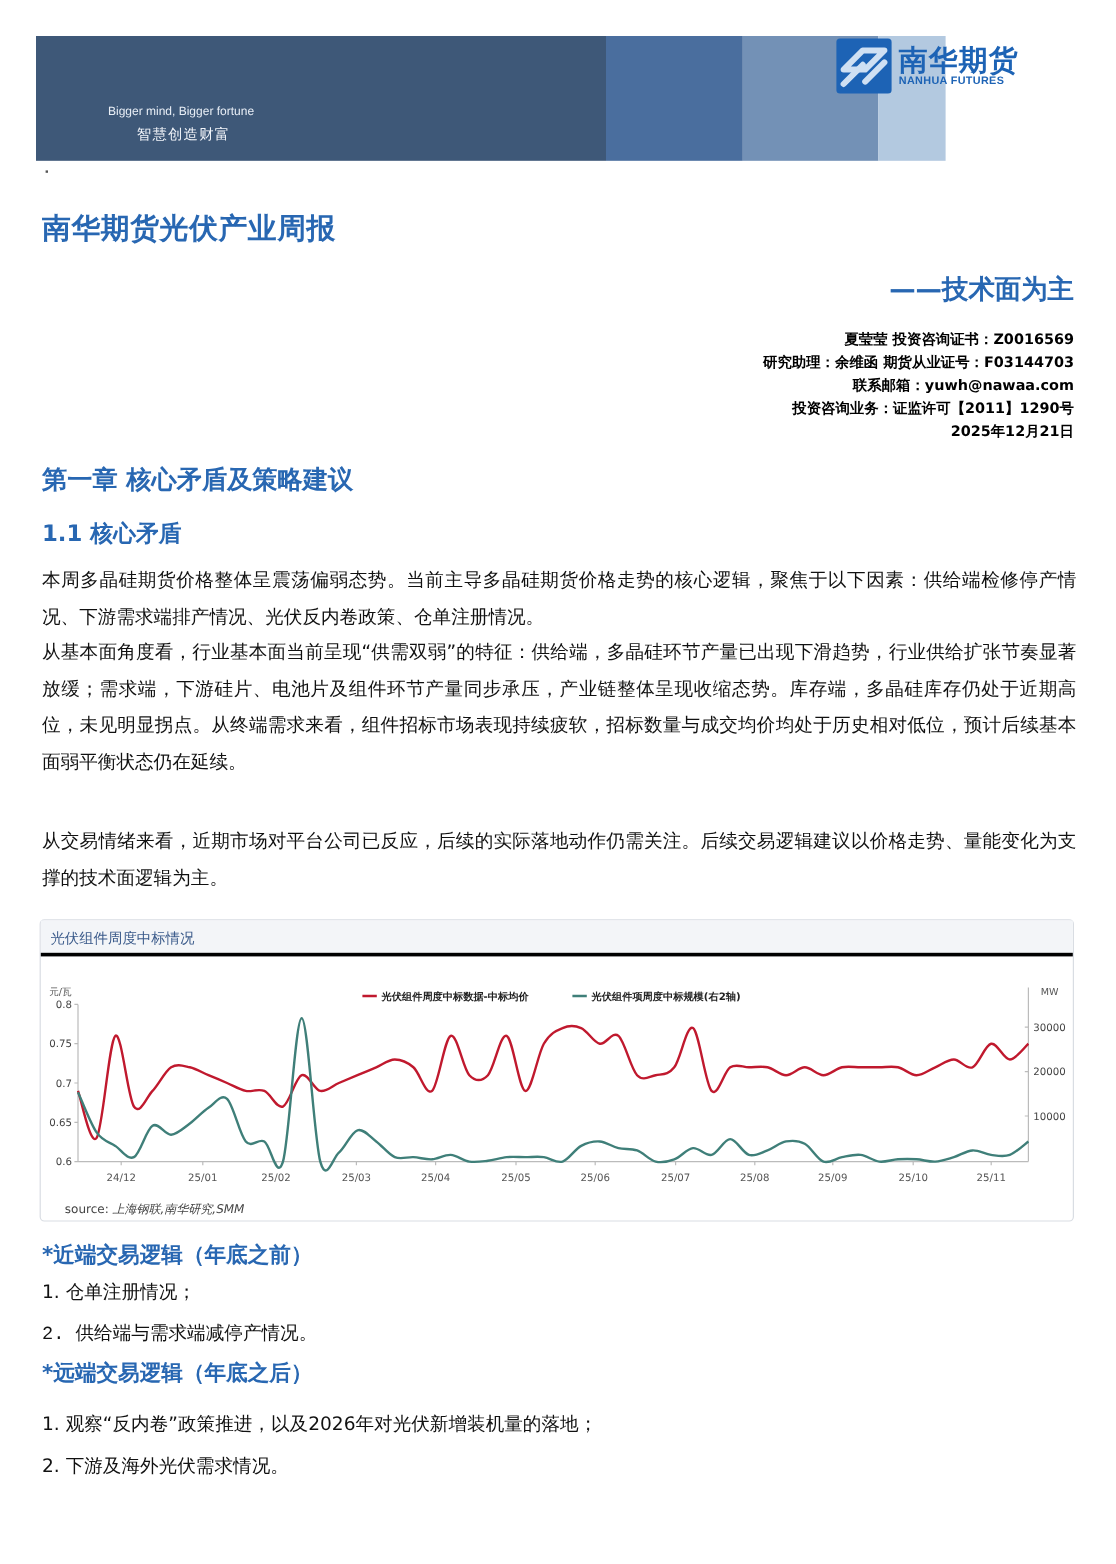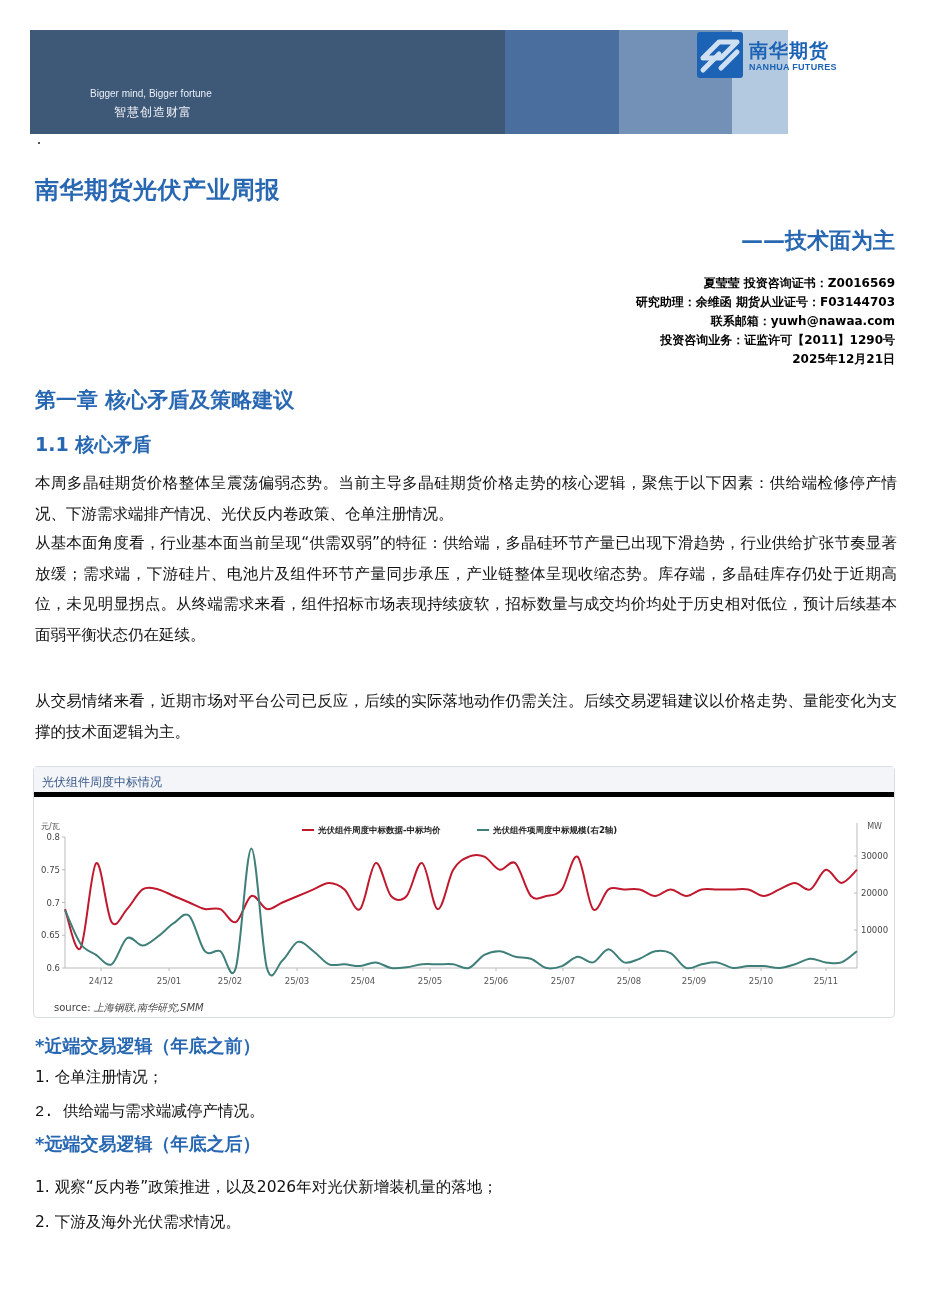--- a/index.html
+++ b/index.html
@@ -10,40 +10,40 @@
   .banner-main { width: 545px; height: 100%; background: #3e5878; position: relative; }
   .banner-seg2 { width: 131px; height: 100%; background: #4a6e9e; }
   .banner-seg3 { width: 130px; height: 100%; background: #7391b6; }
   .banner-seg4 { width: 64px; height: 100%; background: #b3c9e0; }
   .tagline-en { position: absolute; left: 60px; top: 58px; font-size: 10px; color: #e8eef6; font-family: "Liberation Sans", sans-serif; }
   .tagline-cn { position: absolute; left: 84px; top: 74px; font-size: 12px; color: #f2f5fa; letter-spacing: 1px; }
   .logo { position: absolute; left: 697px; top: 32px; display: flex; align-items: center; }
   .logo-mark { width: 46px; height: 46px; background: #1d63b5; border-radius: 3px; position: relative; overflow: hidden; }
   .logo-mark svg { position: absolute; left: 0; top: 0; }
   .logo-text { margin-left: 6px; }
-  .logo-cn { font-size: 19px; font-weight: bold; color: #1d63b5; letter-spacing: 1px; line-height: 24px; }
+  .logo-cn { font-size: 24px; font-weight: bold; color: #1d63b5; letter-spacing: 1px; line-height: 24px; }
   .logo-en { font-size: 9px; font-weight: bold; color: #1d63b5; font-family: "Liberation Sans", sans-serif; letter-spacing: 0.3px; }
 
   .dot { position: absolute; left: 38px; top: 142px; width: 2px; height: 2px; background: #555; }
 
   .title { position: absolute; left: 35px; top: 174px; font-size: 24px; font-weight: bold; color: #2867b2; letter-spacing: 0.5px; }
   .subtitle { position: absolute; right: 35px; top: 226px; font-size: 22px; font-weight: bold; color: #2867b2; }
 
   .authors { position: absolute; right: 35px; top: 274px; text-align: right; font-size: 12px; font-weight: bold; line-height: 19px; color: #000000; }
 
   .h1 { position: absolute; left: 35px; top: 386px; font-size: 21px; font-weight: bold; color: #2867b2; }
   .h2 { position: absolute; left: 35px; top: 432px; font-size: 19px; font-weight: bold; color: #2867b2; }
 
   .body-text { position: absolute; left: 35px; width: 862px; font-size: 15.5px; line-height: 30.5px; color: #111; text-align: justify; }
   .p1 { top: 468px; }
   .p2 { top: 528px; }
   .p3 { top: 686px; }
 
   .chart-card { position: absolute; left: 33px; top: 766px; width: 862px; height: 252px; border: 1px solid #d9dde3; border-radius: 4px; background: #fff; }
-  .chart-header { height: 30px; background: #f3f5f8; border-bottom: 5px solid #000000; padding: 7px 8px; font-size: 12px; color: #3a5a8a; }
+  .chart-header { height: 30px; background: #f3f5f8; border-bottom: 3px solid #000000; padding: 7px 8px; font-size: 12px; color: #3a5a8a; }
   .chart-svg { position: absolute; left: 0; top: 0; }
   .source { position: absolute; left: 20px; top: 234px; font-size: 10px; color: #444; text-align: center; }
   .source i { font-style: italic; }
 
   .h3 { position: absolute; left: 35px; font-size: 18px; font-weight: bold; color: #2867b2; }
   .h3a { top: 1034px; }
   .h3b { top: 1132px; }
   .list-item { position: absolute; left: 35px; font-size: 15.5px; color: #111; }
   .li1 { top: 1067px; }
   .li2 { top: 1101px; font-family: Liberation Mono, monospace; }

